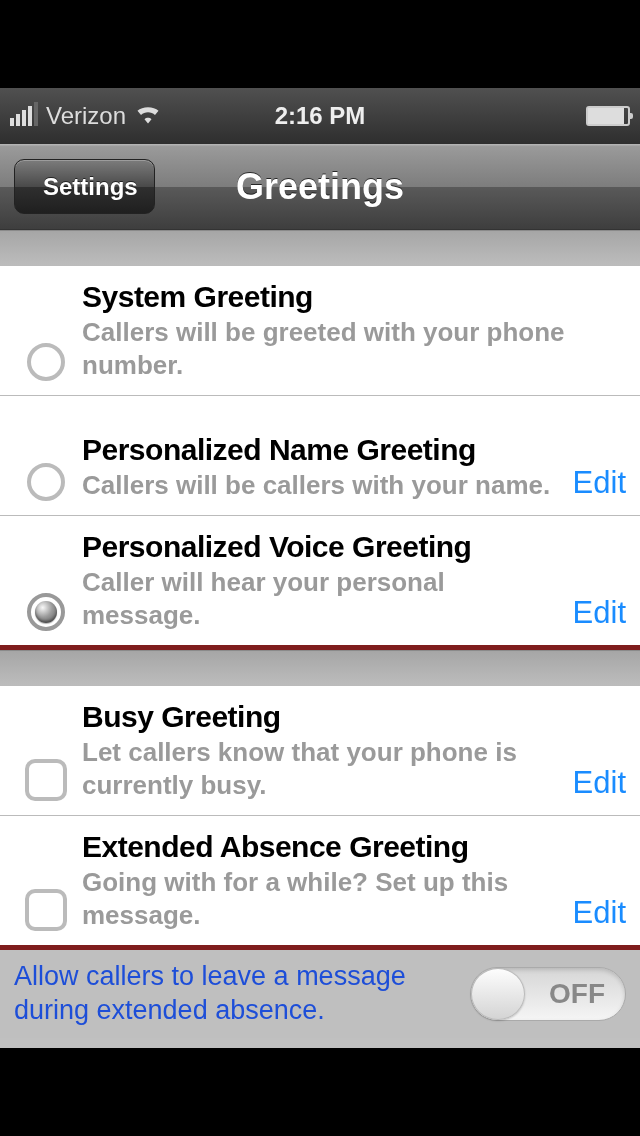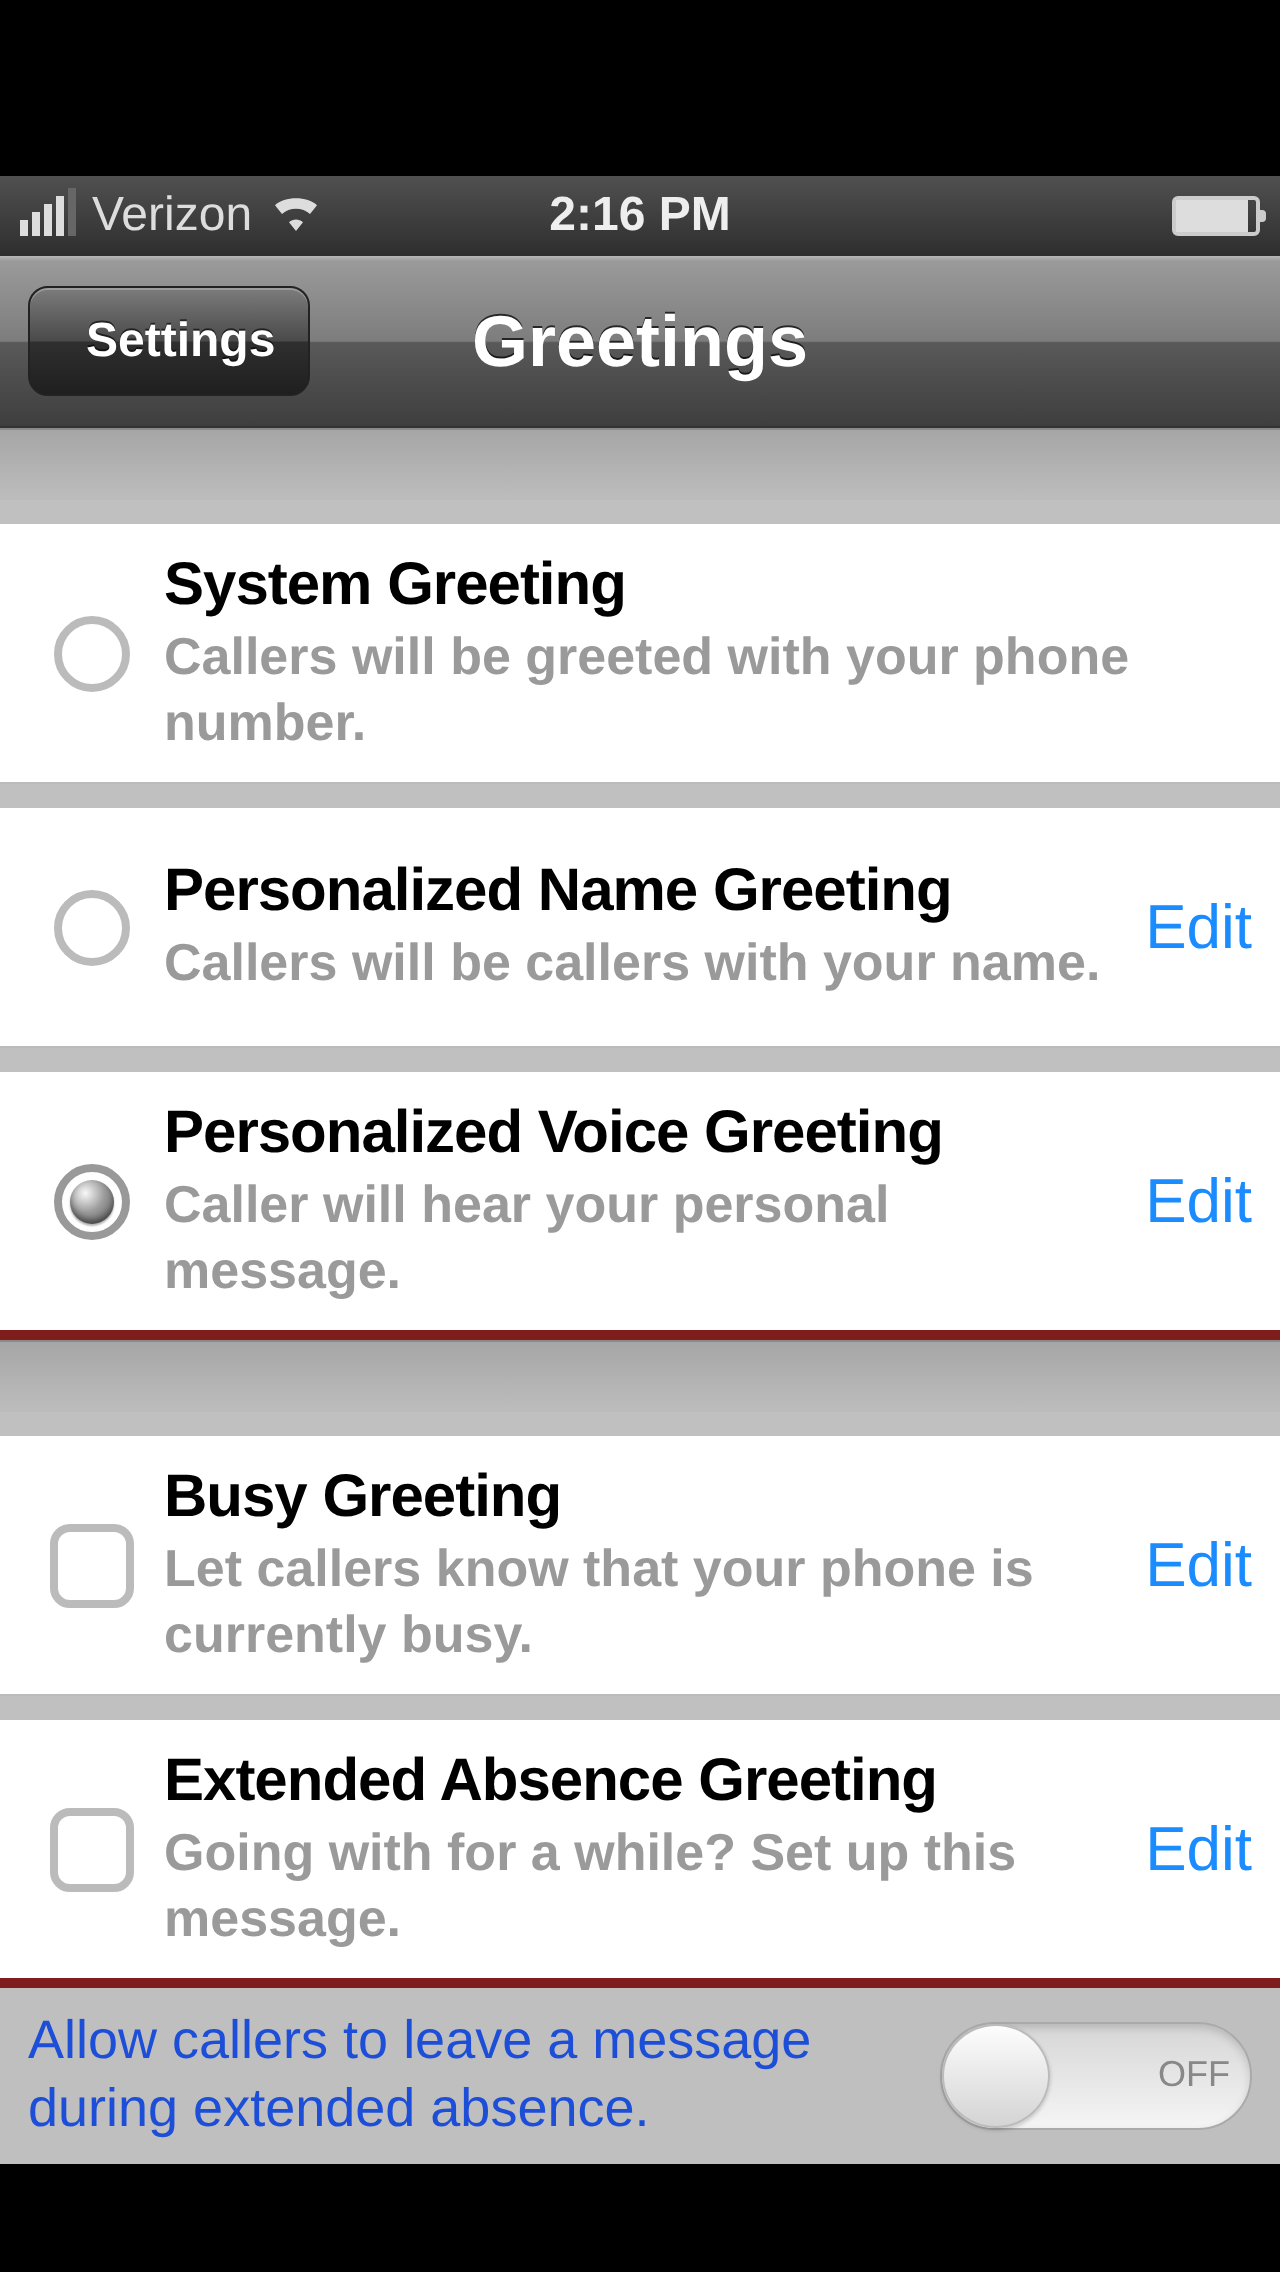--- a/index.html
+++ b/index.html
@@ -1,21 +1,21 @@
 <!DOCTYPE html>
 <html><head>
   <meta charset="utf-8">
   <style>
     * { margin: 0; padding: 0; box-sizing: border-box; font-family: "Helvetica Neue", Helvetica, Arial, sans-serif; }
     body { width: 640px; height: 1136px; background: #000; overflow: hidden; }
     
     .screen { position: relative; width: 640px; height: 960px; margin-top: 88px; background: #c0c0c0; }
     
     
-    .status-bar { height: 40px; background: linear-gradient(to bottom, #505050, #2e2e2e); display: flex; align-items: center; padding: 0 10px; color: #eee; font-size: 24px; font-weight: bold; }
+    .status-bar { height: 56px; background: linear-gradient(to bottom, #505050, #2e2e2e); display: flex; align-items: center; padding: 0 10px; color: #eee; font-size: 24px; font-weight: bold; }
     .status-left { display: flex; align-items: center; gap: 8px; flex: 1; }
     .signal-bars { display: flex; align-items: flex-end; gap: 2px; height: 20px; }
     .signal-bars span { width: 4px; background: #ddd; display: block; }
     .signal-bars span:nth-child(1){height:8px;} .signal-bars span:nth-child(2){height:12px;} .signal-bars span:nth-child(3){height:16px;} .signal-bars span:nth-child(4){height:20px;} .signal-bars span:nth-child(5){height:24px; background:#666;}
     .carrier { font-size: 24px; color: #ddd; font-weight: normal;}
     .wifi-icon svg { width: 28px; height: 22px; }
     .status-center { flex:1; text-align:center; font-weight:bold; color:#eee; }
     .status-right { flex:1; display:flex; justify-content:flex-end; }
     .battery { width: 44px; height: 20px; border: 2px solid #ccc; border-radius: 3px; position: relative; }
     .battery::after { content:''; position:absolute; right:-5px; top:5px; width:3px; height:6px; background:#ccc; border-radius:0 2px 2px 0; }
@@ -24,21 +24,21 @@
     
     .nav-bar { height: 86px; background: linear-gradient(to bottom, #b8b8b8 0%, #9a9a9a 3%, #7d7d7d 50%, #595959 51%, #3e3e3e 100%); display:flex; align-items:center; padding: 0 14px; position: relative; border-bottom: 1px solid #333;}
     .back-button { height: 55px; background: linear-gradient(to bottom, #7c7c7c, #4a4a4a 50%, #2f2f2f 51%, #1f1f1f); border: 1px solid #222; border-radius: 10px; color: #fff; font-size: 24px; font-weight: bold; padding: 0 16px 0 28px; display:flex; align-items:center; position:relative; text-shadow: 0 -1px 0 rgba(0,0,0,0.6); box-shadow: inset 0 1px 0 rgba(255,255,255,0.25);}
     .back-button::before { content:''; position:absolute; left:-13px; top:9px; width:38px; height:38px; background: linear-gradient(135deg, #7c7c7c, #4a4a4a 50%, #2f2f2f 51%, #1f1f1f); border-left:1px solid #222; border-bottom:1px solid #222; transform: rotate(45deg); border-radius: 6px; z-index:-1; box-shadow: inset 1px -1px 0 rgba(255,255,255,0.15);}
     .nav-title { position:absolute; left:0; right:0; text-align:center; color:#fff; font-size: 36px; font-weight:bold; text-shadow: 0 -1px 0 rgba(0,0,0,0.7); pointer-events:none;}
     
     
     .section-gap { height: 36px; background: linear-gradient(to bottom, #a6a6a6, #bcbcbc); border-top:1px solid #8a8a8a; border-bottom:1px solid #bbb;}
     
     
-    .row { background:#fff; border-bottom:1px solid #bbb; display:flex; align-items:center; padding: 14px 14px 14px 14px; min-height: 120px; margin-top: 12px; }
+    .row { background:#fff; border-bottom:1px solid #bbb; display:flex; align-items:flex-end; padding: 14px 14px 14px 14px; min-height: 120px; }
     .row:last-child { border-bottom: 5px solid #7f1d1d; }
     .control-col { width: 64px; display:flex; justify-content:center; align-items:center; flex-shrink:0;}
     
     .radio { width: 38px; height: 38px; border: 4px solid #bbb; border-radius: 50%; background:#fff; display:flex; align-items:center; justify-content:center;}
     .radio.selected { border-color:#999; }
     .radio.selected::after { content:''; width:22px; height:22px; border-radius:50%; background: radial-gradient(circle at 35% 30%, #f8f8f8, #9c9c9c 45%, #555 100%); box-shadow: inset 0 -2px 3px rgba(0,0,0,0.4), 0 1px 1px rgba(0,0,0,0.3);}
     
     .checkbox { width: 42px; height: 42px; border: 4px solid #bbb; border-radius: 10px; background:#fff;}
     
     .text-col { flex:1; padding-left: 4px;}
@@ -46,21 +46,21 @@
     .row-desc { font-size: 26px; color:#9a9a9a; line-height: 1.25; margin-top: 2px; font-weight: 700;}
     
     .edit-col { width: 60px; text-align:right; flex-shrink:0;}
     .edit-link { color:#1a8cff; font-size: 31px; }
     
     
     .footer-row { display:flex; align-items:center; padding: 10px 14px 10px 14px; background:#bfbfbf;}
     .footer-text { flex:1; font-size: 27px; color:#1d4ed8; line-height:1.25;}
     .toggle { width: 156px; height: 54px; border-radius: 27px; background: linear-gradient(to bottom, #d6d6d6, #f5f5f5); border:1px solid #aaa; display:flex; align-items:center; position:relative; box-shadow: inset 0 2px 4px rgba(0,0,0,0.15);}
     .toggle-knob { width: 54px; height: 52px; border-radius: 50%; background: linear-gradient(to bottom, #fdfdfd, #d4d4d4); border:1px solid #bbb; position:absolute; left:0px; top:0px; box-shadow: 0 1px 2px rgba(0,0,0,0.2);}
-    .toggle-label { position:absolute; right: 10px; font-size: 18px; font-weight:normal; color:#888;}
+    .toggle-label { position:absolute; right: 20px; font-size: 28px; font-weight:bold; color:#888;}
   </style>
 </head>
 <body>
 
 <div class="screen">
 
   <div class="status-bar">
     <div class="status-left">
       <div class="signal-bars">
         <span></span>

